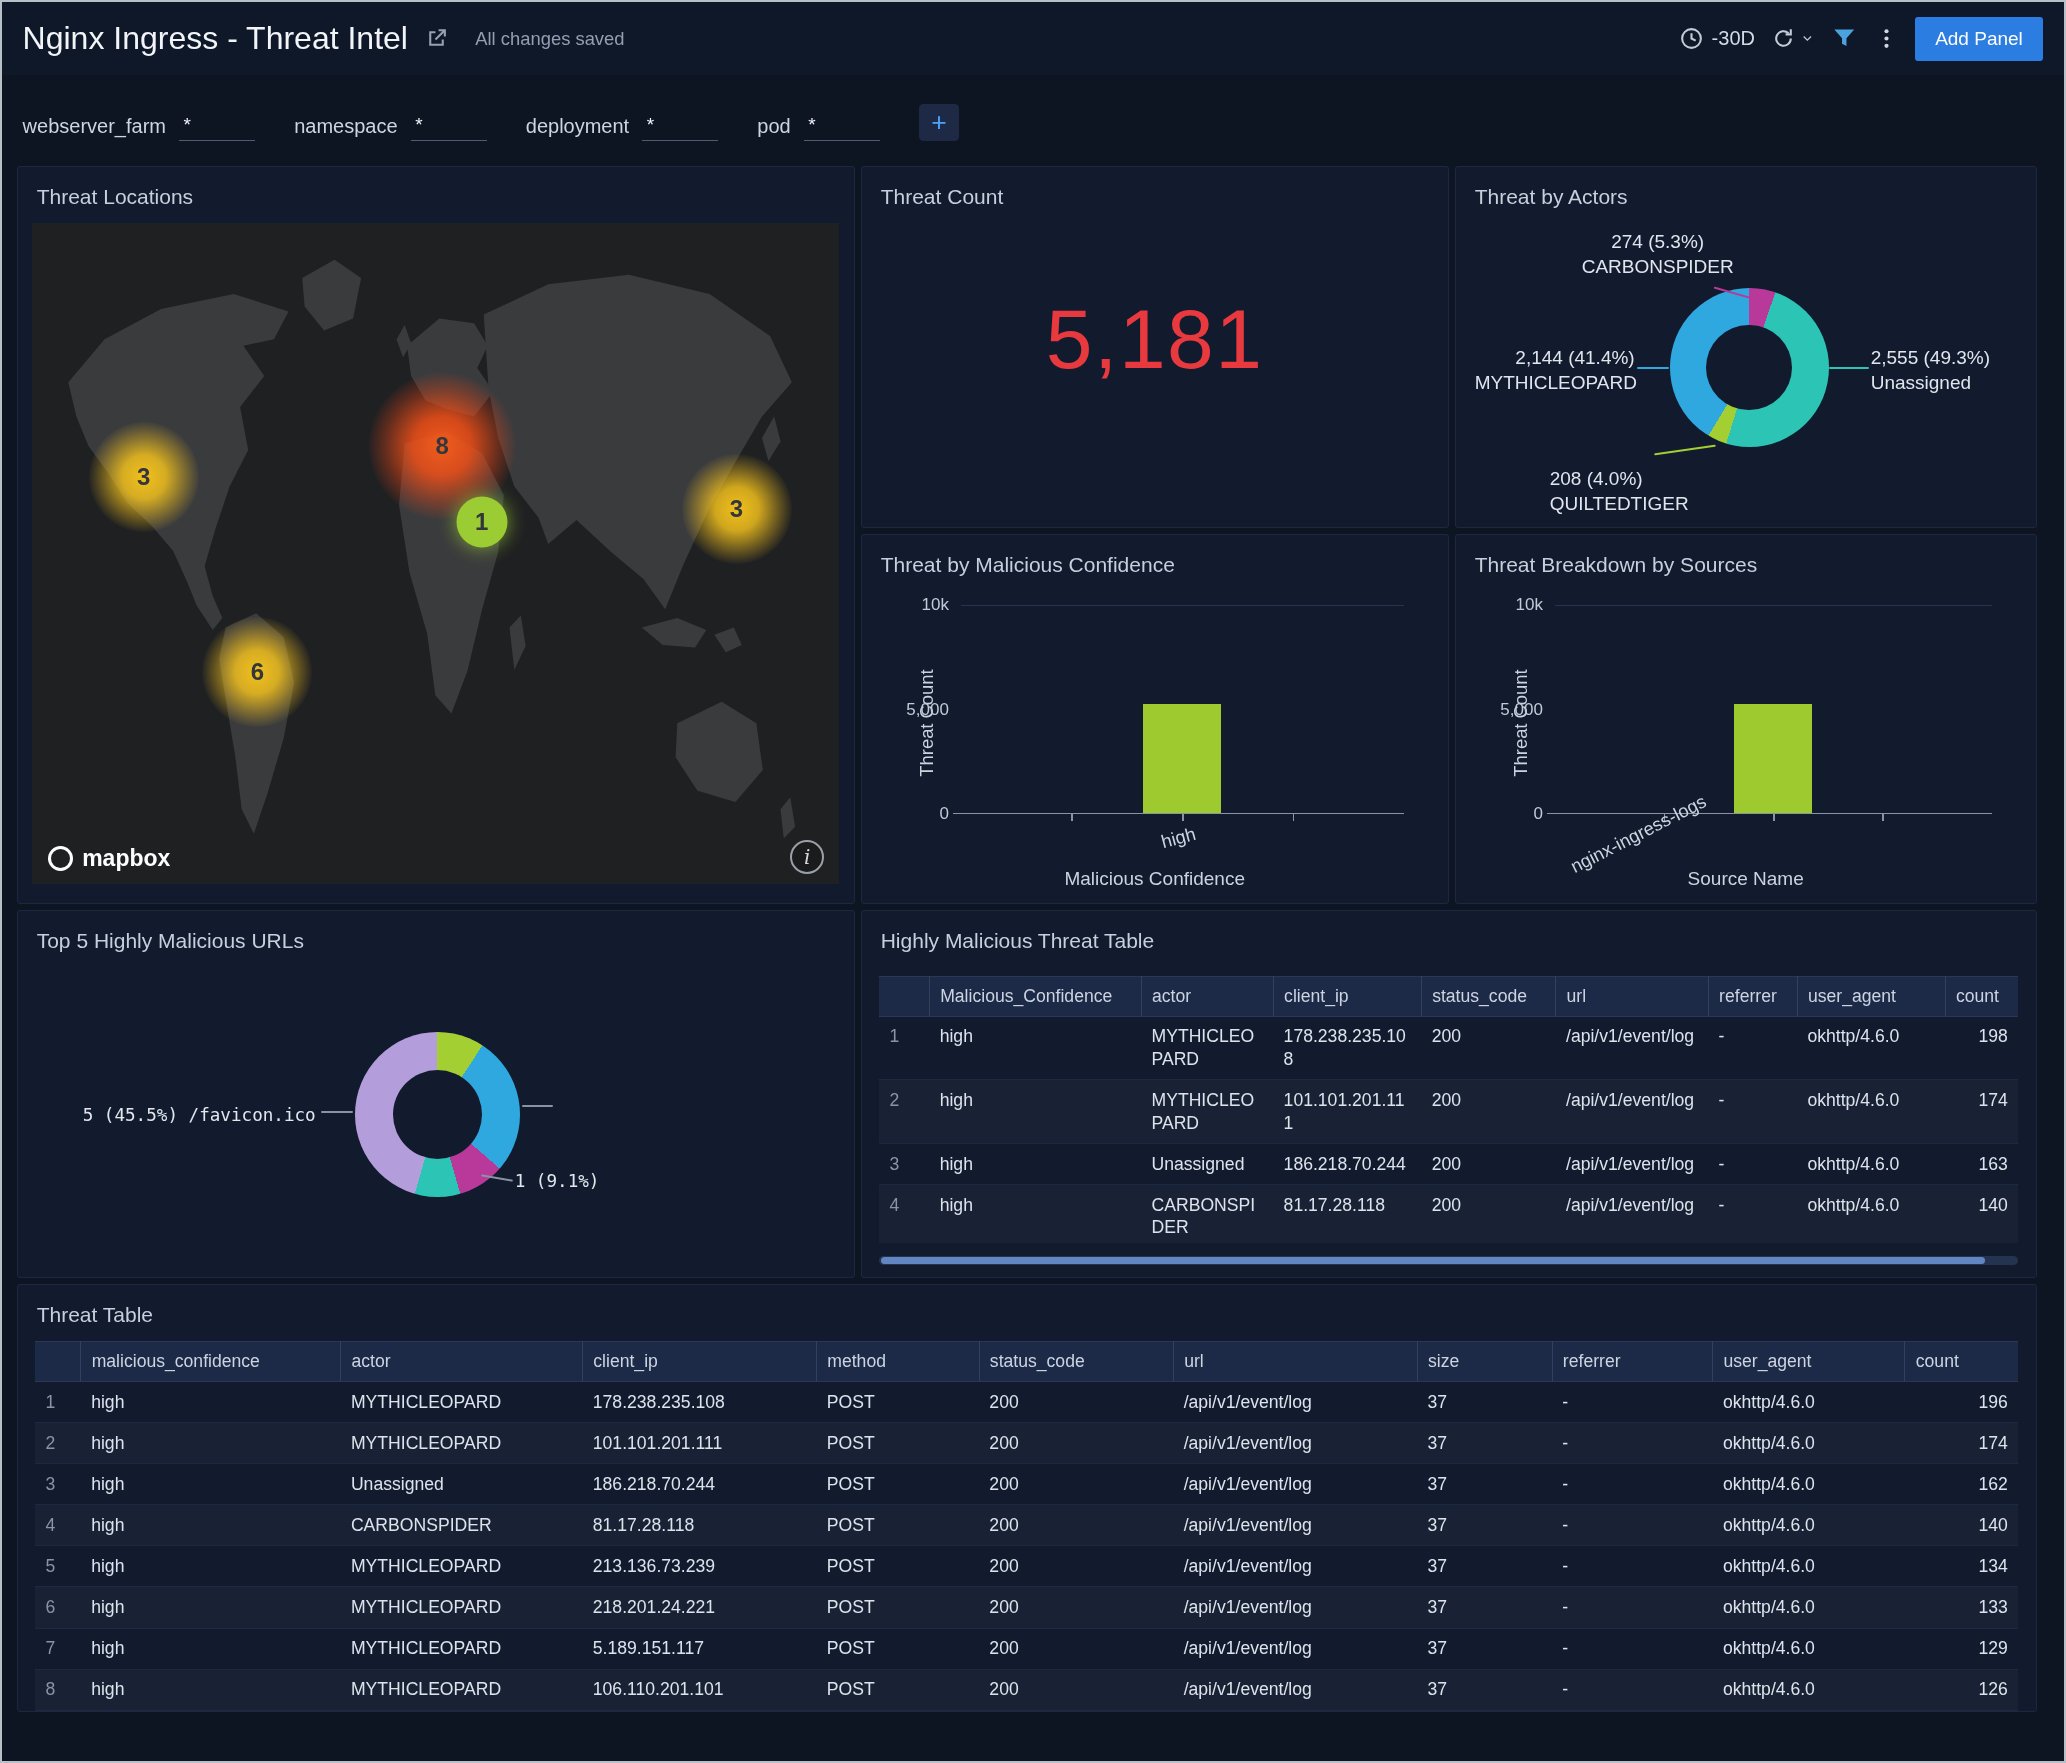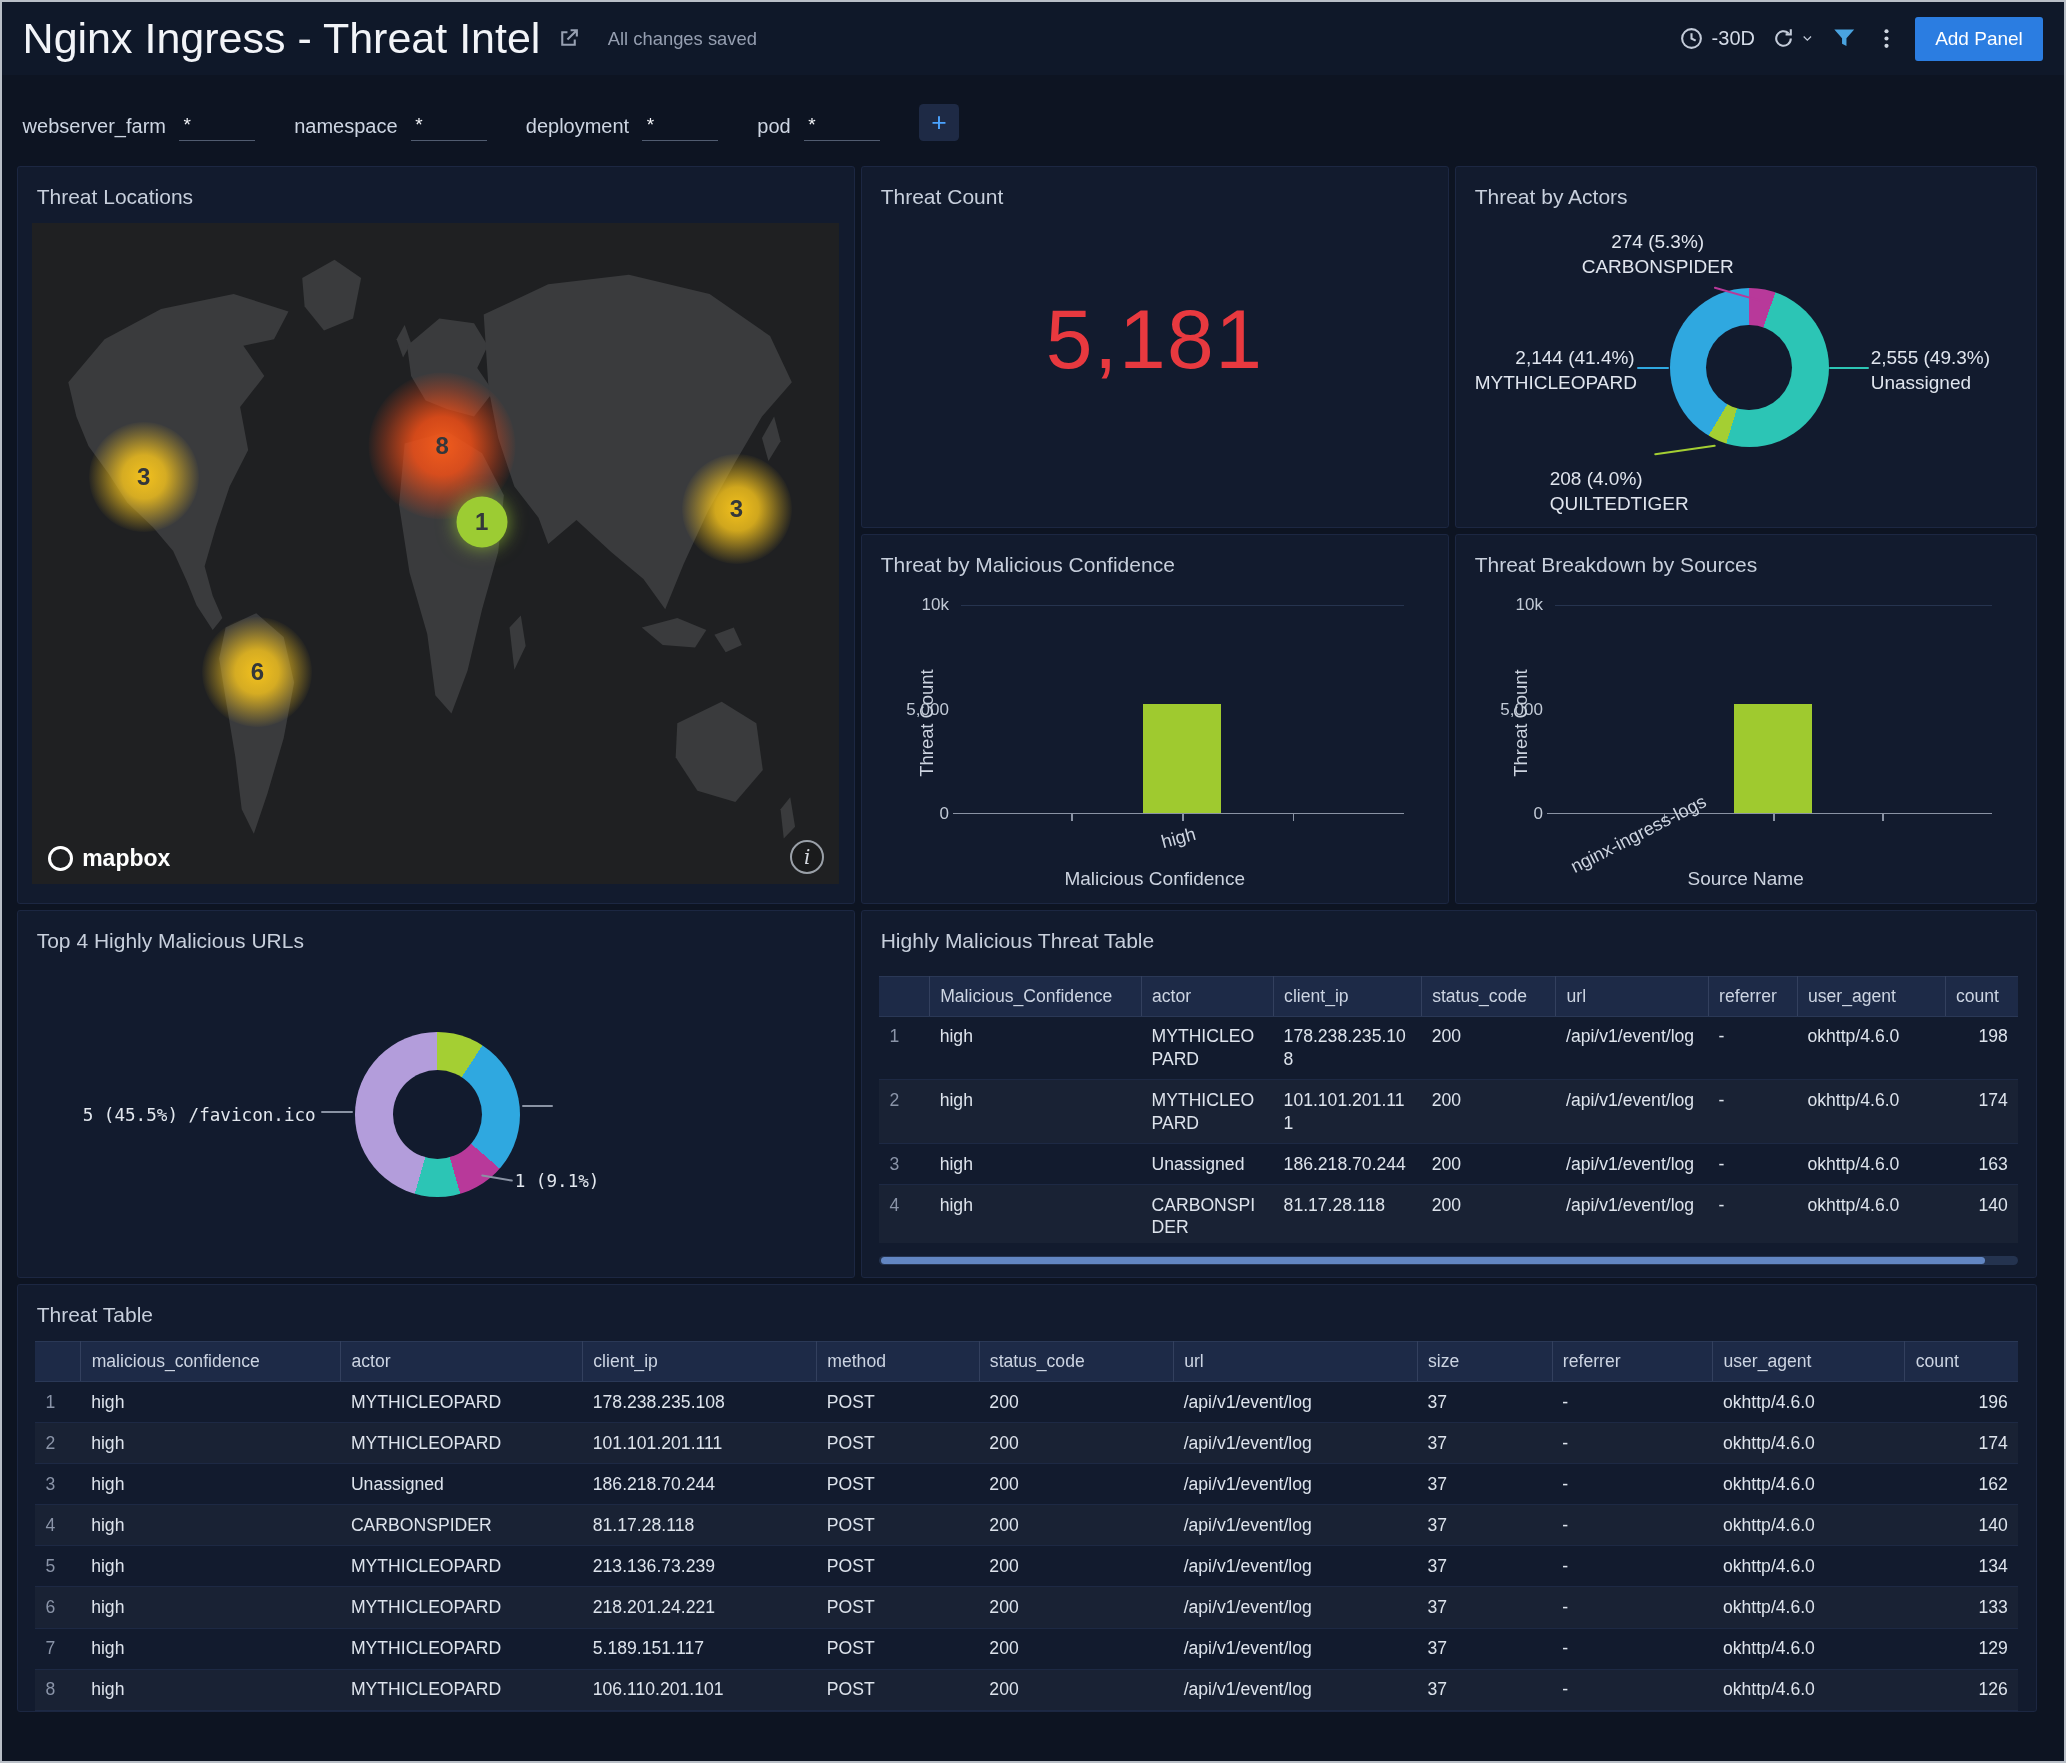--- a/index.html
+++ b/index.html
@@ -6,21 +6,21 @@
   html,body { width: 2066px; height: 1763px; }
   body {
     background: #0d1422;
     font-family: "Liberation Sans", sans-serif;
     color: #e6eaf1;
     border: 2.2px solid #b9bfc7;
     overflow: hidden;
   }
   
   .header { height: 73px; background: #0f1829; display: flex; align-items: center; padding: 0 20.6px; gap: 16px; }
-  .title { font-size: 43px; font-weight: 400; color: #f2f4f8; white-space: nowrap; }
+  .title { font-size: 32px; font-weight: 400; color: #f2f4f8; white-space: nowrap; }
   .icon-btn { background: none; border: none; cursor: pointer; display: flex; align-items: center; gap: 4.4px; }
   .saved { font-size: 18.4px; color: #959eb0; margin-left: 10.3px; }
   .hspacer { flex: 1; }
   .timerange { display: flex; align-items: center; gap: 7.3px; color: #d3dae6; font-size: 20px; }
   .addpanel { background: #2b7de1; color: #fff; font-size: 19px; padding: 11px 20.6px; border-radius: 2.9px; border: none; cursor: pointer; }
   
   .filterbar { display: flex; align-items: flex-end; gap: 39px; padding: 29px 20.6px 25px; }
   .filter { display: flex; align-items: flex-end; gap: 13.2px; }
   .flabel { font-size: 20px; color: #cdd5e2; padding-bottom: 2.9px; }
   .fvalue { width: 76px; border-bottom: 1.5px solid #515c70; font-size: 19px; color: #f2f4f8; padding: 0 4.4px 4.4px; }
@@ -290,21 +290,21 @@
         <span class="tick tk1"></span>
         <span class="tick tk2"></span>
         <span class="tick tk3"></span>
         <span class="cat2">nginx-ingress-logs</span>
       </div>
       <div class="xtitle">Source Name</div>
     </div>
   </div>
 
   <div class="panel p-topurls">
-    <div class="ptitle">Top 4 Highly Malicious URLs</div>
+    <div class="ptitle">Top 5 Highly Malicious URLs</div>
     <div class="donut urls-donut"></div>
     <div class="conn cn-u-left"></div>
     <div class="conn cn-u-right"></div>
     <div class="conn cn-u-bottom"></div>
     <div class="mono-callout cu-left">
       <span>5 (45.5%)</span>
       <span>/favicon.ico</span>
     </div>
     <div class="mono-callout cu-bottom">
       <span>1 (9.1%)</span>

